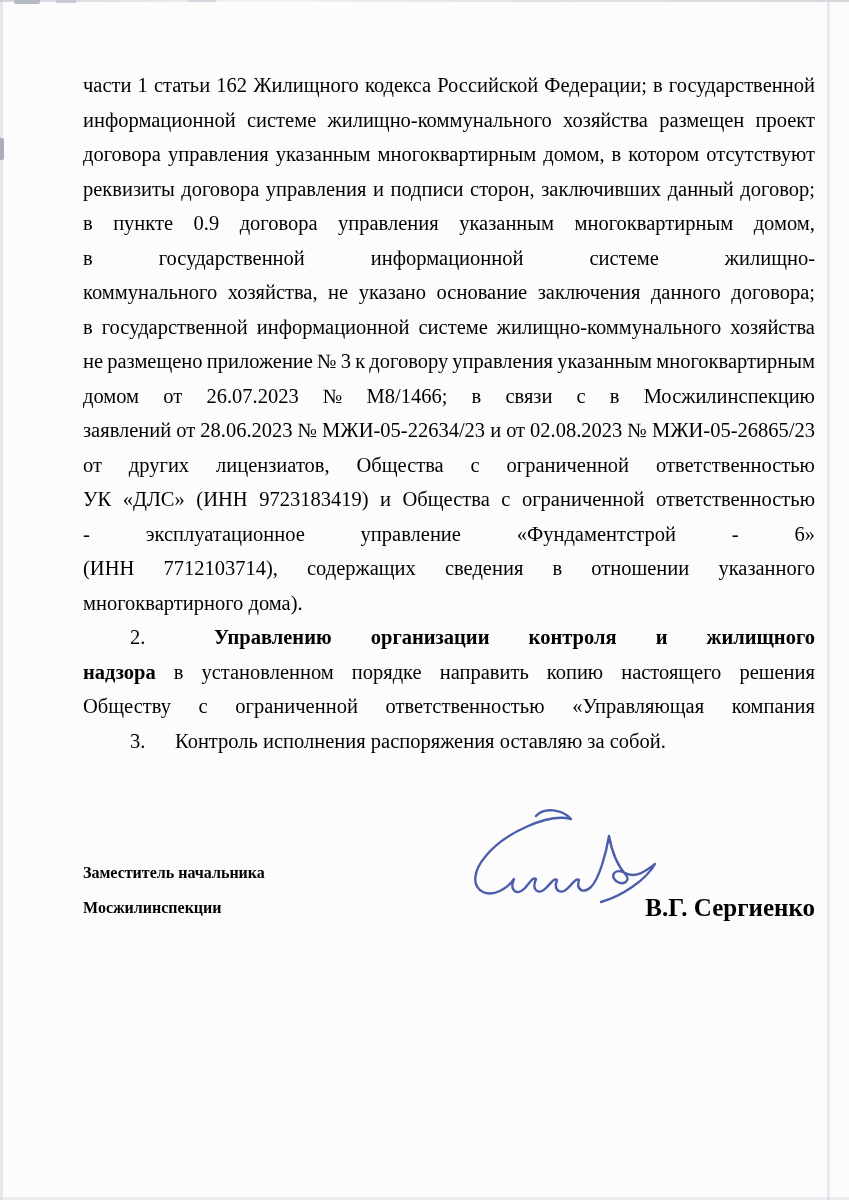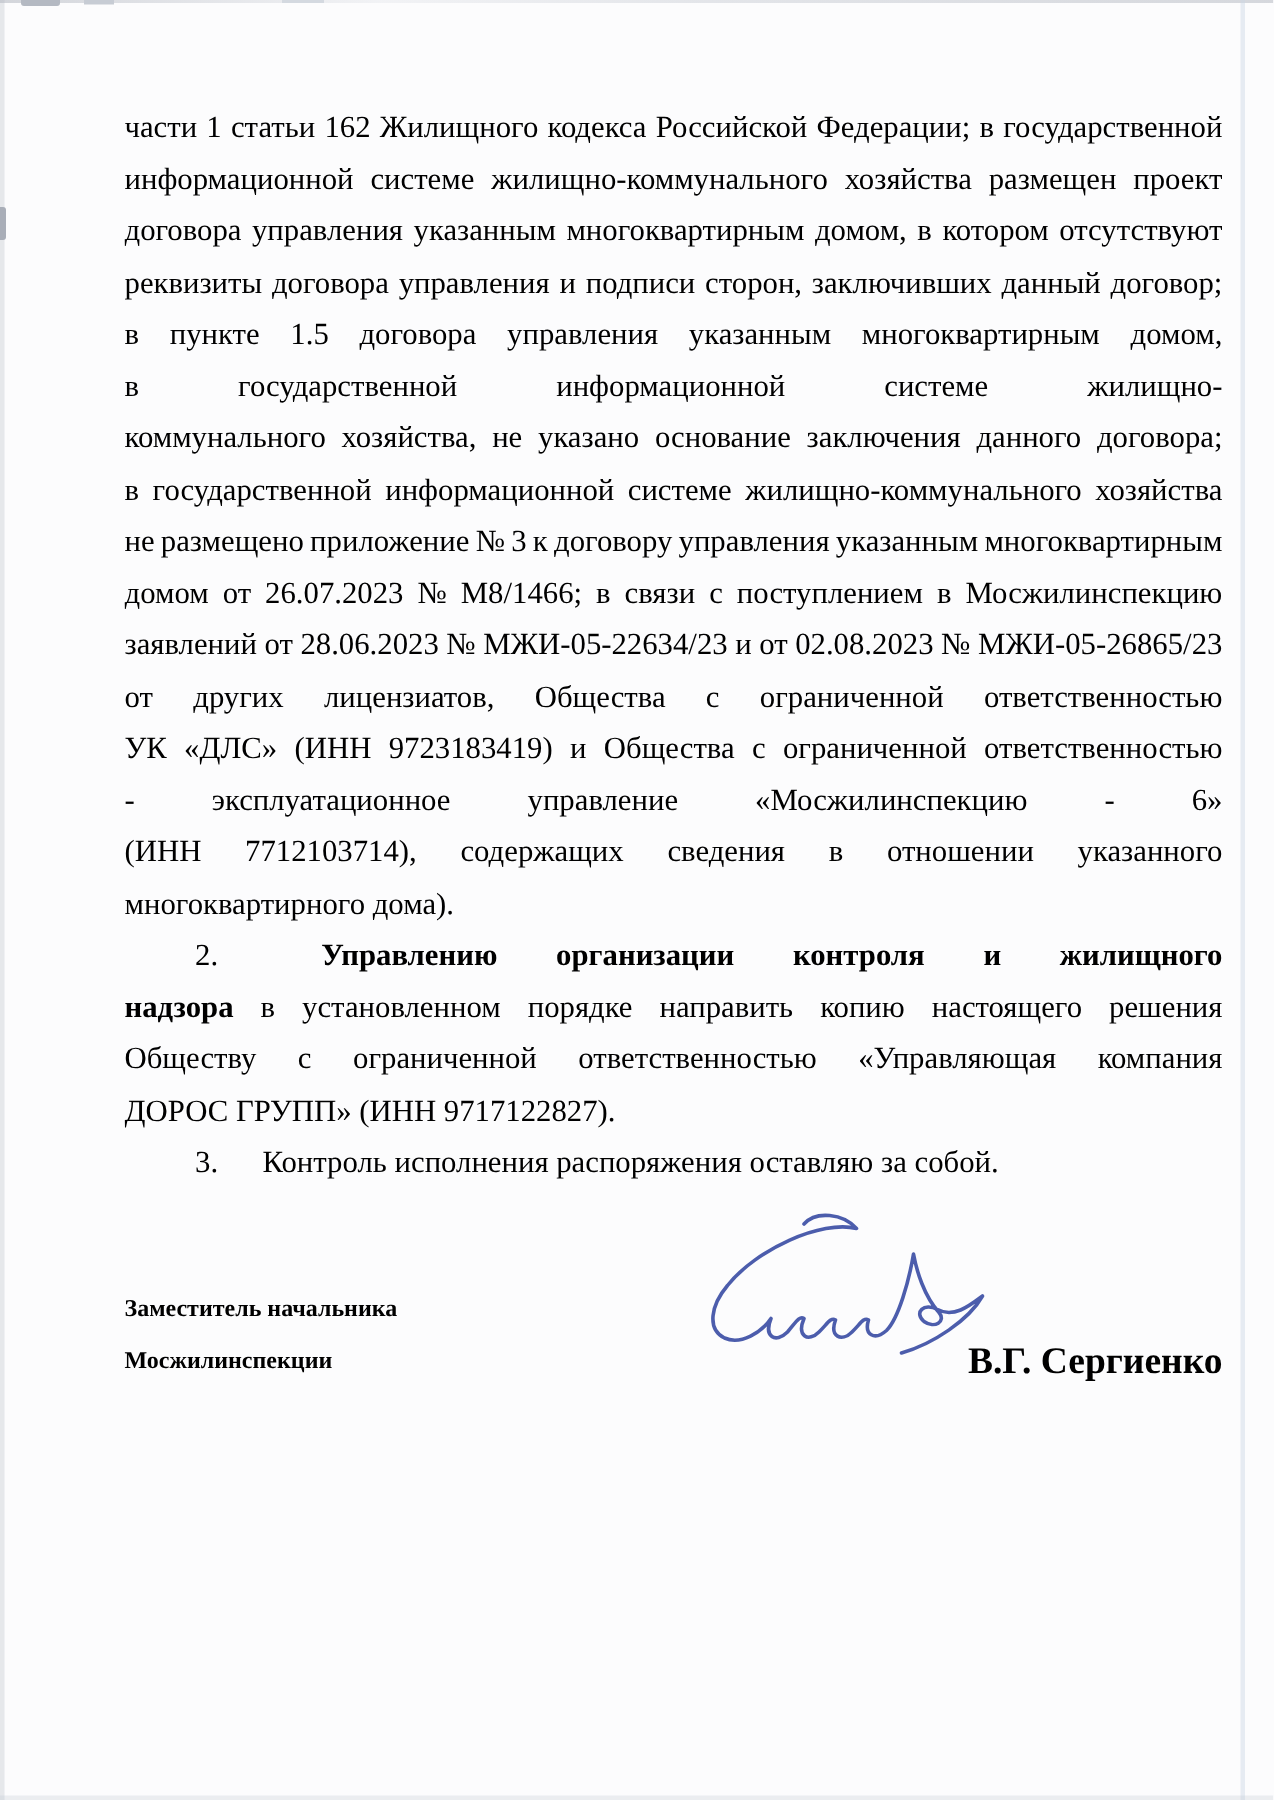--- a/index.html
+++ b/index.html
@@ -95,21 +95,21 @@
         <span class="w">и</span>
         <span class="w">подписи</span>
         <span class="w">сторон,</span>
         <span class="w">заключивших</span>
         <span class="w">данный</span>
         <span class="w">договор;</span>
       </div>
       <div class="line just">
         <span class="w">в</span>
         <span class="w">пункте</span>
-        <span class="w">1.5</span>
+        <span class="w">0.9</span>
         <span class="w">договора</span>
         <span class="w">управления</span>
         <span class="w">указанным</span>
         <span class="w">многоквартирным</span>
         <span class="w">домом,</span>
       </div>
       <div class="line just">
         <span class="w">в</span>
         <span class="w">государственной</span>
         <span class="w">информационной</span>
@@ -148,21 +148,20 @@
       </div>
       <div class="line just">
         <span class="w">домом</span>
         <span class="w">от</span>
         <span class="w">26.07.2023</span>
         <span class="w">№</span>
         <span class="w">М8/1466;</span>
         <span class="w">в</span>
         <span class="w">связи</span>
         <span class="w">с</span>
-        <span class="w">поступлением</span>
         <span class="w">в</span>
         <span class="w">Мосжилинспекцию</span>
       </div>
       <div class="line just">
         <span class="w">заявлений</span>
         <span class="w">от</span>
         <span class="w">28.06.2023</span>
         <span class="w">№</span>
         <span class="w">МЖИ-05-22634/23</span>
         <span class="w">и</span>
@@ -188,21 +187,21 @@
         <span class="w">и</span>
         <span class="w">Общества</span>
         <span class="w">с</span>
         <span class="w">ограниченной</span>
         <span class="w">ответственностью</span>
       </div>
       <div class="line just">
         <span class="w">-</span>
         <span class="w">эксплуатационное</span>
         <span class="w">управление</span>
-        <span class="w">«Мосжилинспекцию</span>
+        <span class="w">«Фундаментстрой</span>
         <span class="w">-</span>
         <span class="w">6»</span>
       </div>
       <div class="line just">
         <span class="w">(ИНН</span>
         <span class="w">7712103714),</span>
         <span class="w">содержащих</span>
         <span class="w">сведения</span>
         <span class="w">в</span>
         <span class="w">отношении</span>
@@ -228,21 +227,20 @@
         <span class="w">решения</span>
       </div>
       <div class="line just">
         <span class="w">Обществу</span>
         <span class="w">с</span>
         <span class="w">ограниченной</span>
         <span class="w">ответственностью</span>
         <span class="w">«Управляющая</span>
         <span class="w">компания</span>
       </div>
-      <div class="line"><span>ДОРОС ГРУПП» (ИНН 9717122827).</span></div>
       <div class="line ind"><span class="num">3.</span><span>Контроль исполнения распоряжения оставляю за собой.</span></div>
     </div>
 
   <svg class="sig-svg" viewBox="0 0 215 118" fill="none" xmlns="http://www.w3.org/2000/svg">
     <path d="M 86,20
              C 94,11 112,13 121,23
              C 98,17 54,37 35,61
              C 24,74 21,90 33,96
              C 44,101 58,92 64,83
              C 59,95 67,100 75,92

